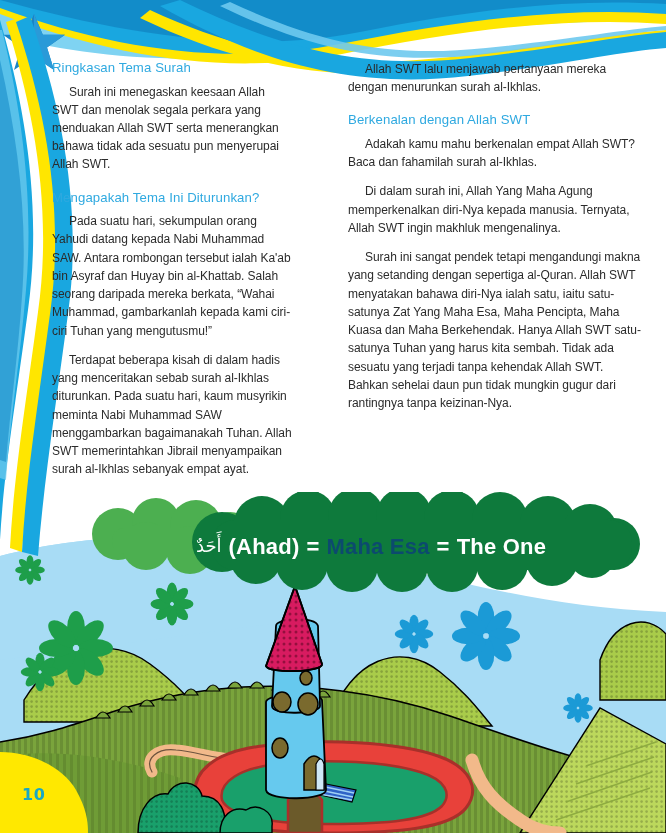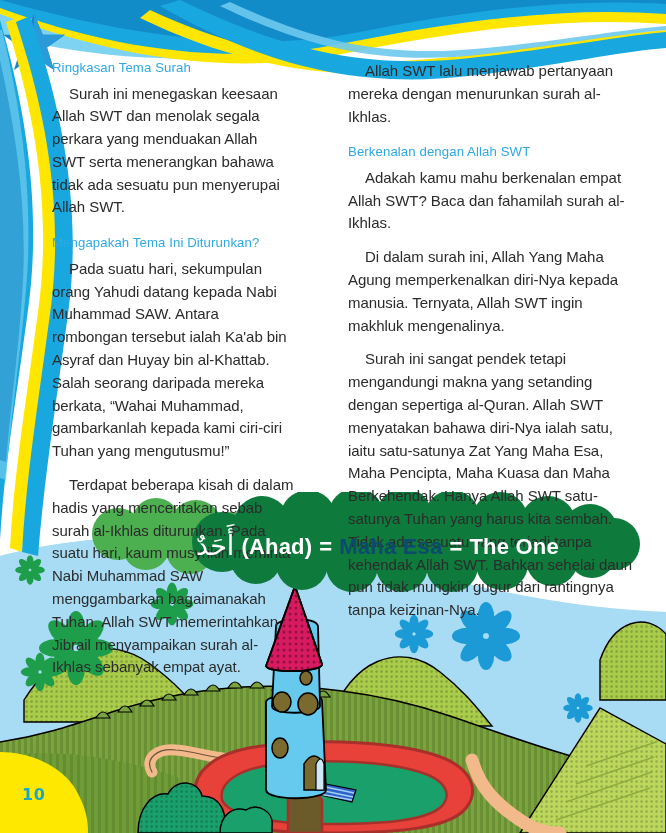--- a/index.html
+++ b/index.html
@@ -66,21 +66,21 @@
     font-size: 13.2px;
     font-weight: 400;
     line-height: 1.25;
     color: #2fa9e0;
     letter-spacing: 0.1px;
   }
   h2.section-heading.spaced { margin-top: 16px; }
 
   p.body-par {
     margin: 0 0 11px 0;
-    font-size: 15px;
+    font-size: 12px;
     line-height: 1.52;
     color: #2b2b2b;
     text-indent: 17px;
     letter-spacing: -0.05px;
   }
 
   
   #banner {
     position: absolute;
     left: 0;
@@ -101,21 +101,21 @@
     align-items: center;
     gap: 7px;
     white-space: nowrap;
     font-size: 22px;
     font-weight: bold;
     color: #ffffff;
     letter-spacing: 0.2px;
   }
   .arabic-word {
     font-family: "DejaVu Sans", sans-serif;
-    font-size: 27px;
+    font-size: 18px;
     font-weight: 400;
     color: #ffffff;
     direction: rtl;
     line-height: 1;
     padding-bottom: 3px;
   }
   .highlight-term { color: #0c4a6e; }
   .eq-sign { color: #ffffff; font-weight: bold; }
 
   

